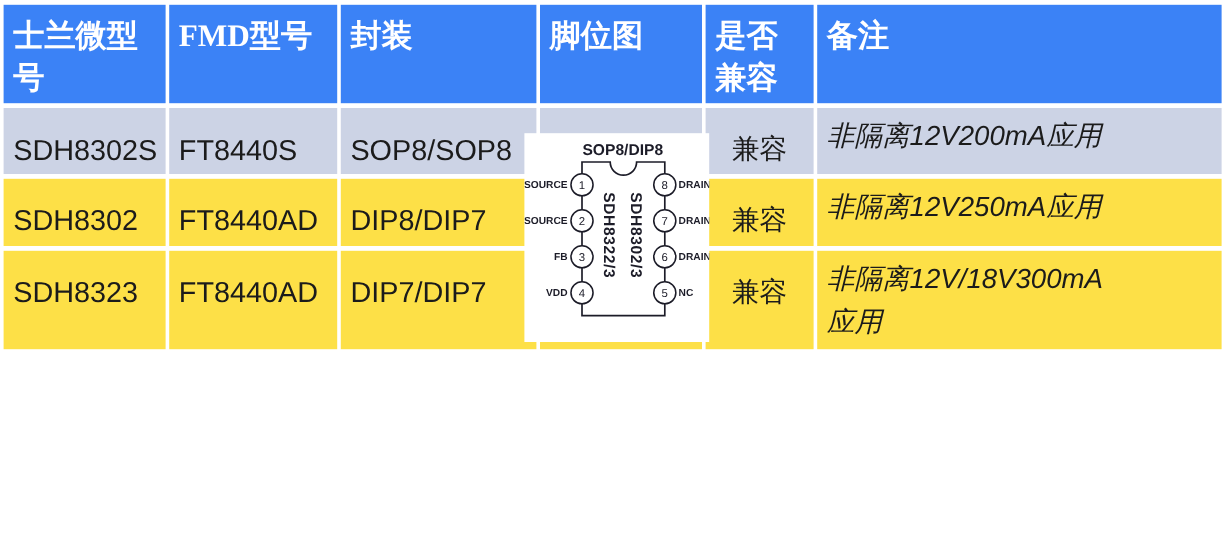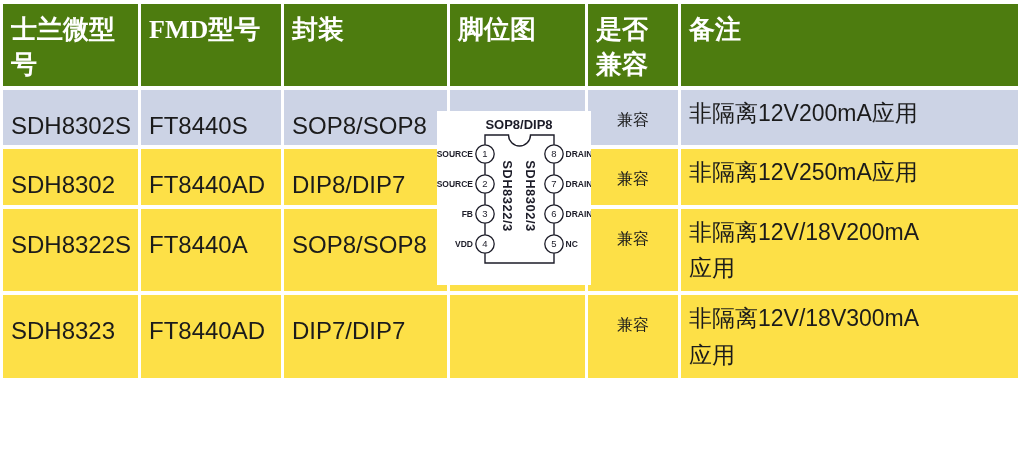--- a/index.html
+++ b/index.html
@@ -13,21 +13,21 @@
   }
   table.cmp {
     border-collapse: separate;
     border-spacing: 3px 4px;
     table-layout: fixed;
     width: 1021px;
     margin: 0;
   }
   table.cmp th, table.cmp td { overflow: hidden; }
   th.hd {
-    background: #4d7c0f;
+    background: #3b82f6;
     color: #ffffff;
     font-family: "Liberation Serif", "DejaVu Serif", serif;
     font-weight: bold;
     font-size: 26px;
     line-height: 1.35;
     text-align: left;
     vertical-align: top;
     padding: 8px 8px 4px 8px;
   }
   td.cell {
@@ -36,23 +36,23 @@
     vertical-align: top;
     text-align: left;
     padding: 20px 8px 4px 8px;
     line-height: 1.3;
   }
   tr.band-dark td { background: #ccd3e5; }
   tr.band-light td { background: #fde047; }
   td.compat {
     text-align: center;
     font-family: "Liberation Serif", "DejaVu Serif", serif;
-    font-size: 16px;
+    font-size: 23px;
   }
-  td.remark { font-size: 23px; line-height: 1.6; padding-top: 5px; }
+  td.remark { font-size: 23px; line-height: 1.6; padding-top: 5px; font-style: italic; }
   .remark-inner { max-width: 252px; }
   
   .pin-image {
     position: absolute;
     left: 437px;
     top: 111px;
     width: 154px;
     height: 174px;
     background: #ffffff;
     z-index: 5;
@@ -122,30 +122,20 @@
       <tr class="band-light" style="height:43px">
         <td class="cell">SDH8302</td>
         <td class="cell">FT8440AD</td>
         <td class="cell">DIP8/DIP7</td>
         <td class="cell"></td>
         <td class="cell compat">兼容</td>
         <td class="cell remark">
             <div class="remark-inner">非隔离12V250mA应用</div>
           </td>
       </tr>
-      <tr class="band-light" style="height:73px">
-        <td class="cell">SDH8322S</td>
-        <td class="cell">FT8440A</td>
-        <td class="cell">SOP8/SOP8</td>
-        <td class="cell"></td>
-        <td class="cell compat">兼容</td>
-        <td class="cell remark">
-            <div class="remark-inner">非隔离12V/18V200mA应用</div>
-          </td>
-      </tr>
       <tr class="band-light" style="height:79px">
         <td class="cell">SDH8323</td>
         <td class="cell">FT8440AD</td>
         <td class="cell">DIP7/DIP7</td>
         <td class="cell"></td>
         <td class="cell compat">兼容</td>
         <td class="cell remark">
             <div class="remark-inner">非隔离12V/18V300mA应用</div>
           </td>
       </tr>

